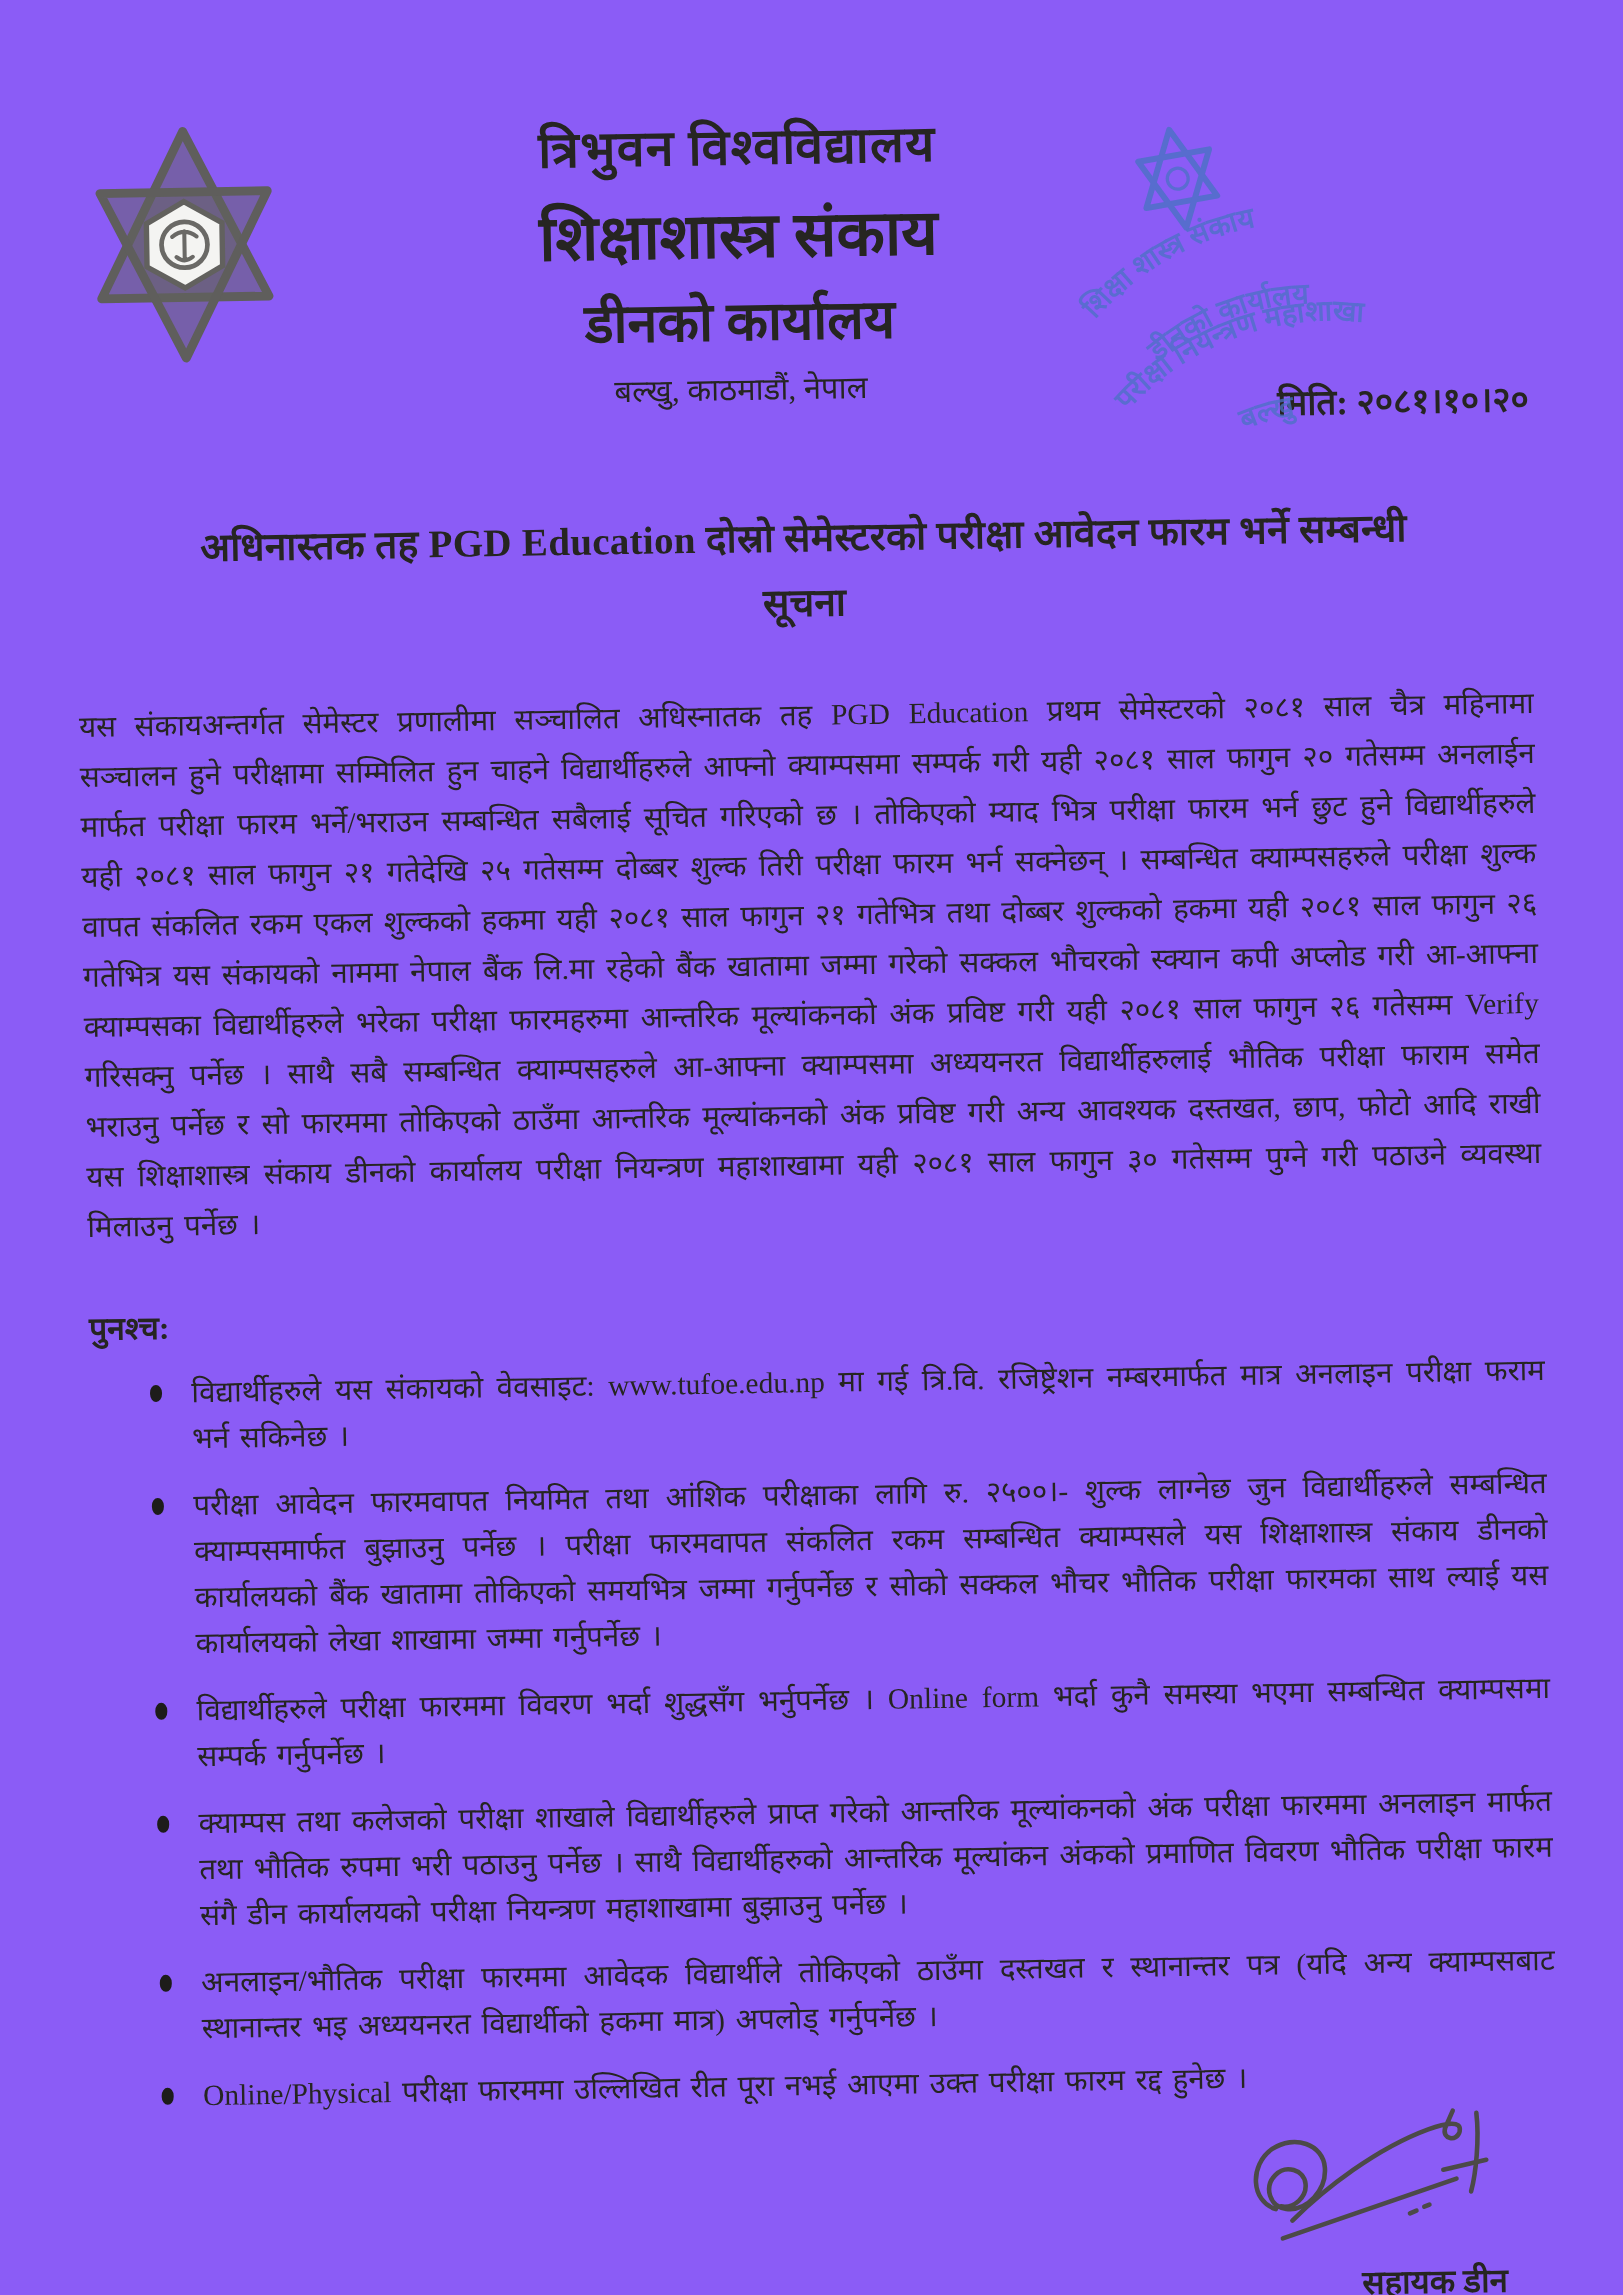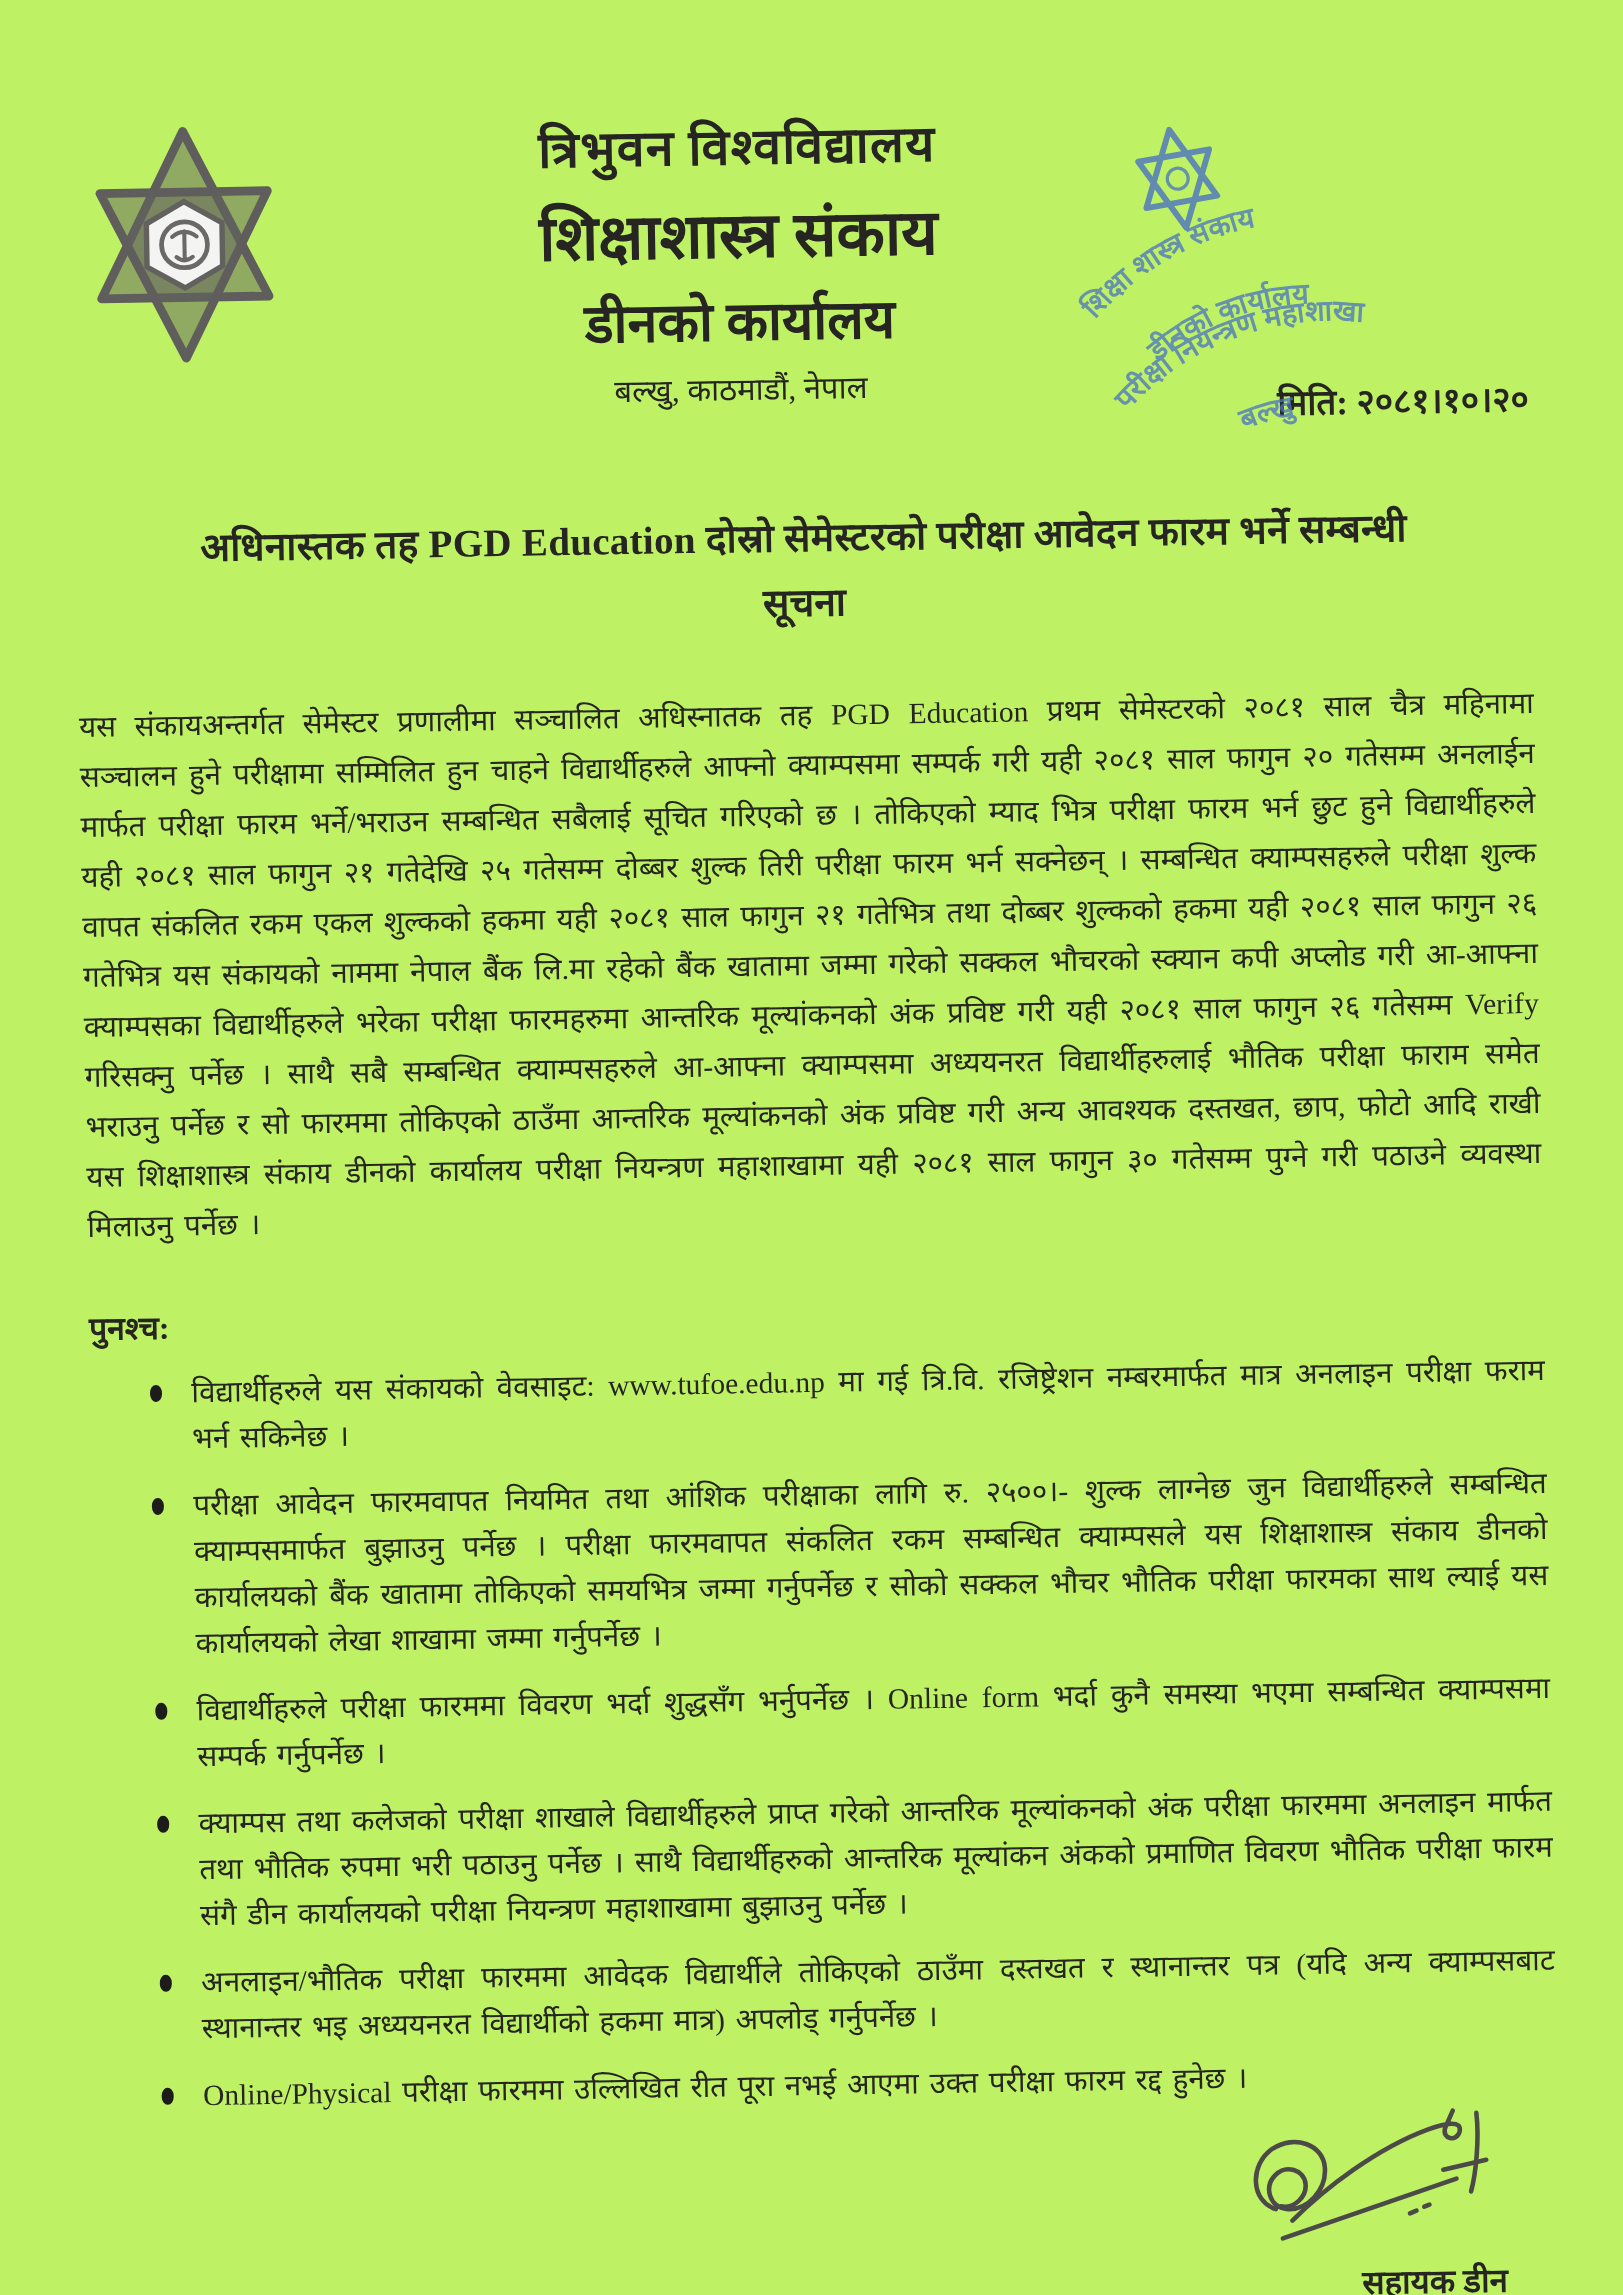--- a/index.html
+++ b/index.html
@@ -2,21 +2,21 @@
 <html style="font-size:10.5px"><head>
 <meta charset="utf-8">
 <style>
   html, body { margin: 0; padding: 0; }
   body { background: #e8e8e6; }
   .page {
     position: relative;
     width: 1623px;
     height: 2295px;
     margin: 0 auto;
-    background: #bef264;
+    background: #8b5cf6;
     overflow: hidden;
     color: #262522;
     font-family: "Liberation Serif", "DejaVu Serif", serif;
   }
   .content {
     position: absolute;
     left: 0; top: 0; right: 0;
     padding: 0 82px 0 86px;
     transform: rotate(-0.95deg);
     transform-origin: 812px 1145px;

